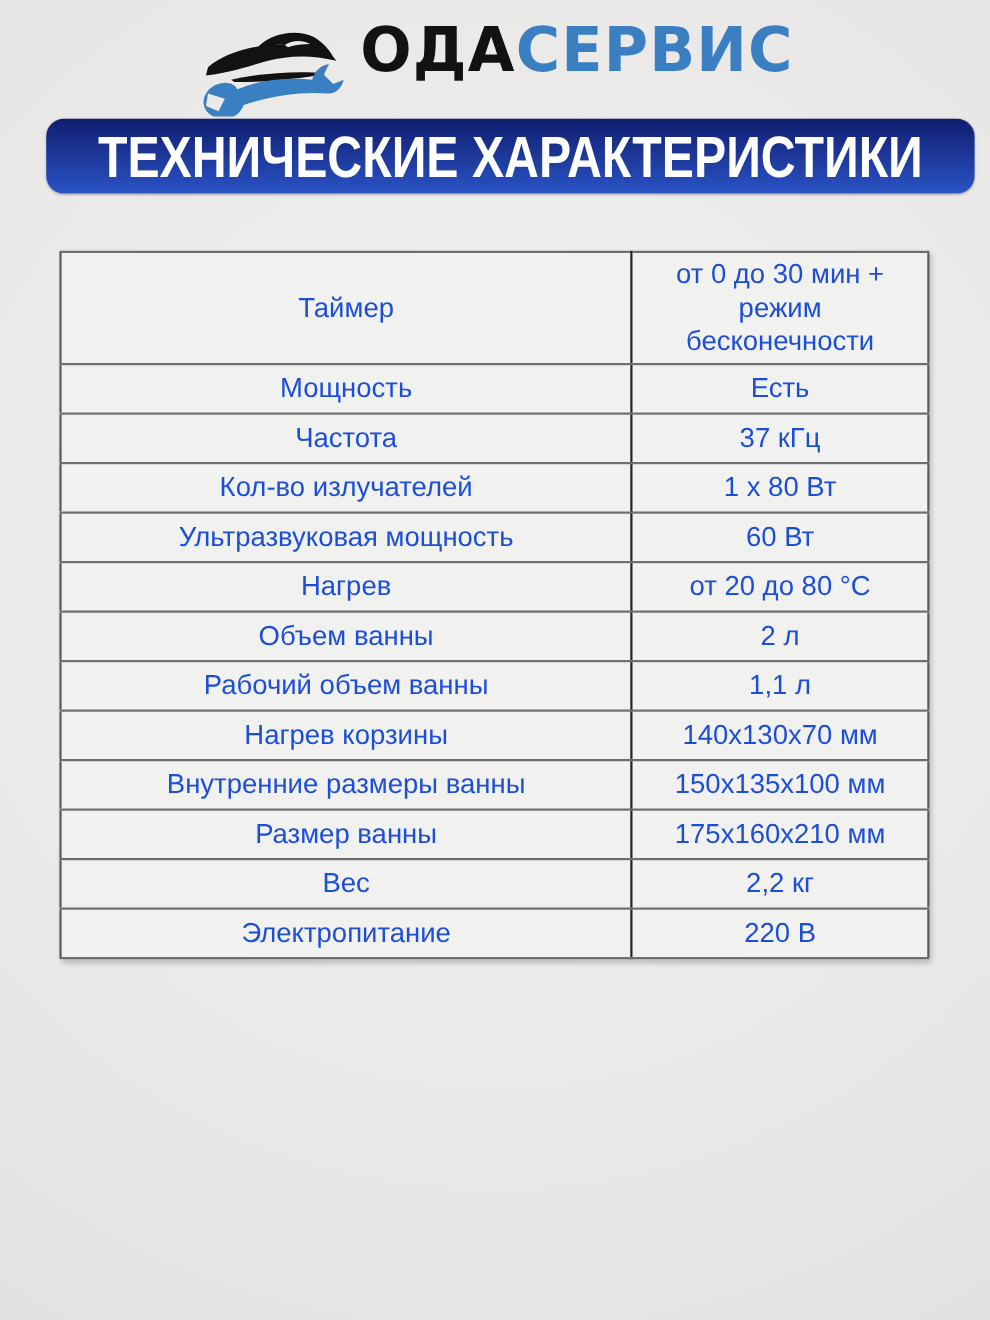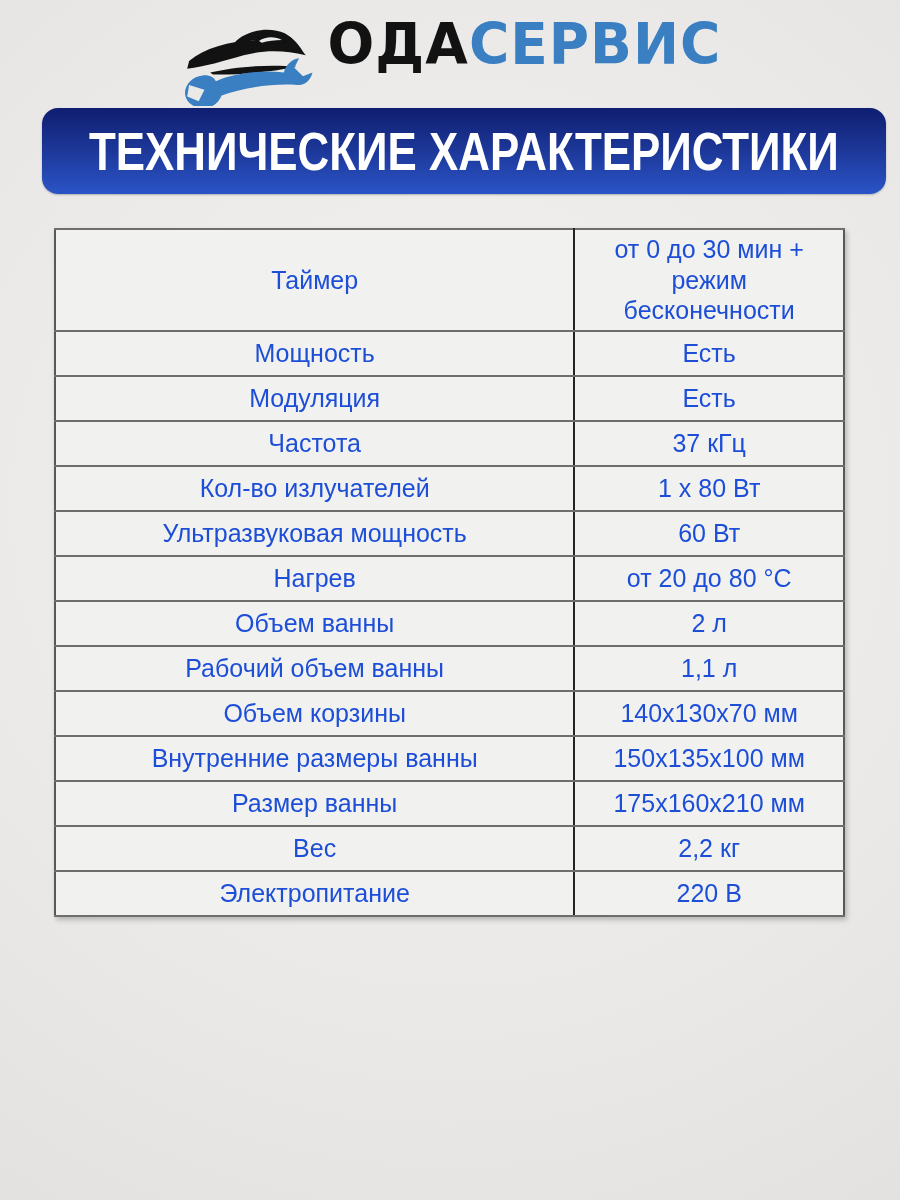--- a/index.html
+++ b/index.html
@@ -32,21 +32,21 @@
     transform: scaleY(1.02);
     white-space: nowrap;
   }
   .logo-text .black { color: #121212; }
   .logo-text .blue  { color: #3a7fc2; }
 
   
   .banner {
     position: absolute;
     top: 108px; left: 14px; right: 14px;
-    height: 86px;
+    height: 68px;
     border-radius: 16px;
     background: linear-gradient(180deg, #0f1e70 0%, #1c3595 45%, #2a54c6 100%);
     display: flex;
     align-items: center;
     justify-content: center;
     box-shadow: 0 1px 2px rgba(0,0,0,0.25);
     margin-left: 28px;
   }
   .banner-title {
     color: #ffffff;
@@ -128,24 +128,20 @@
   <tr>
     <td class="label">Таймер</td>
     <td class="value">от 0 до 30 мин + режим бесконечности</td>
   </tr>
 
   <tr>
     <td class="label">Мощность</td>
     <td class="value">Есть</td>
   </tr>
 
-  <tr>
-    <td class="label">Модуляция</td>
-    <td class="value">Есть</td>
-  </tr>
 
   <tr>
     <td class="label">Частота</td>
     <td class="value">37 кГц</td>
   </tr>
 
   <tr>
     <td class="label">Кол-во излучателей</td>
     <td class="value">1 x 80 Вт</td>
   </tr>
@@ -165,21 +161,21 @@
     <td class="label">Объем ванны</td>
     <td class="value">2 л</td>
   </tr>
 
   <tr>
     <td class="label">Рабочий объем ванны</td>
     <td class="value">1,1 л</td>
   </tr>
 
   <tr>
-    <td class="label">Объем корзины</td>
+    <td class="label">Нагрев корзины</td>
     <td class="value">140x130x70 мм</td>
   </tr>
 
   <tr>
     <td class="label">Внутренние размеры ванны</td>
     <td class="value">150x135x100 мм</td>
   </tr>
 
   <tr>
     <td class="label">Размер ванны</td>

